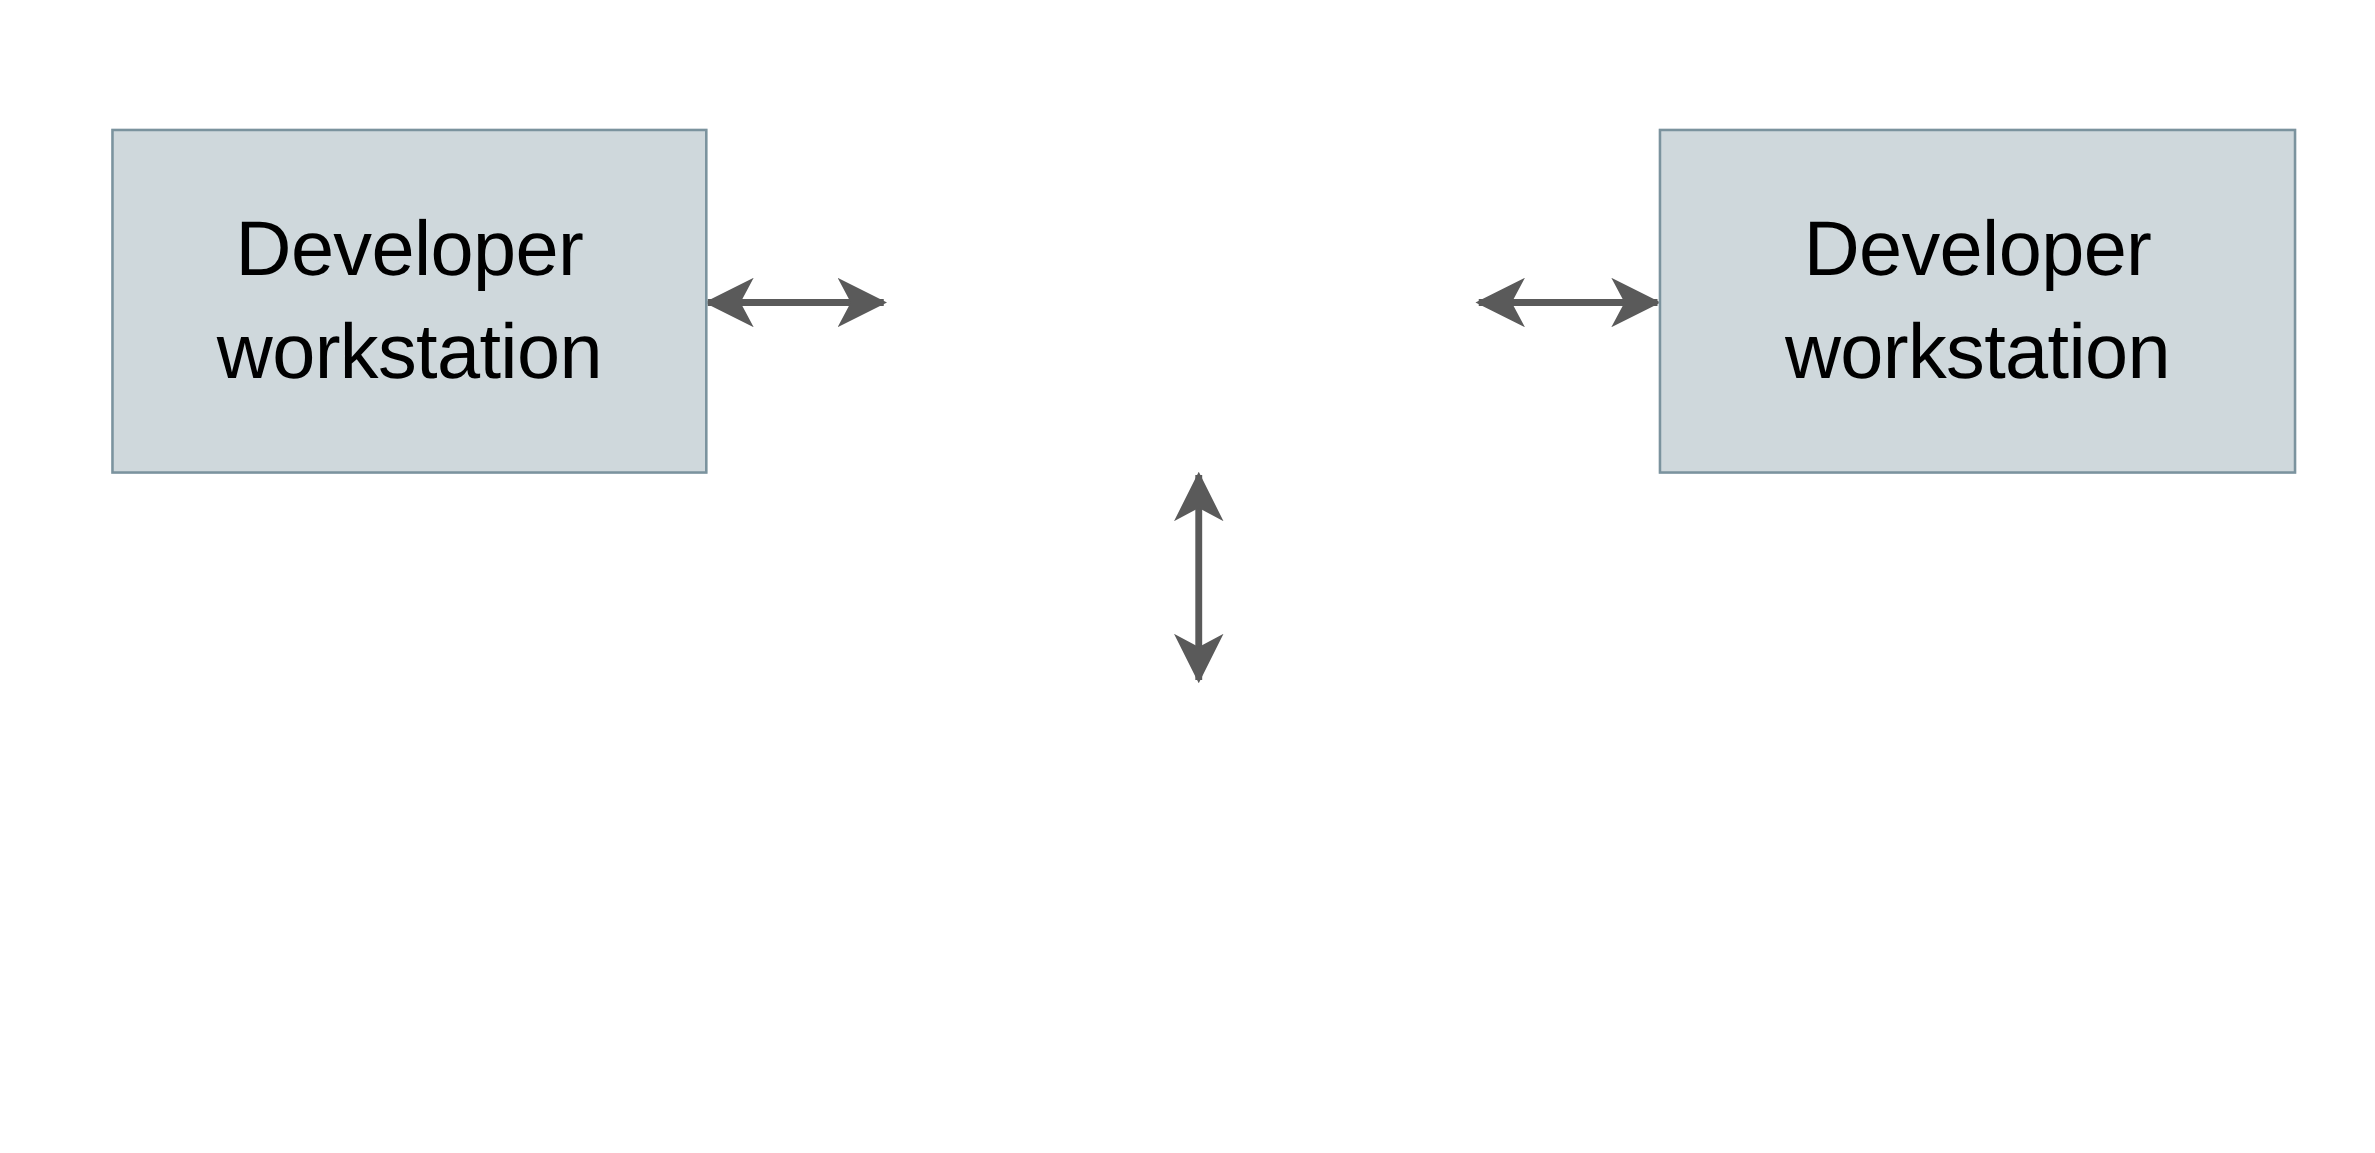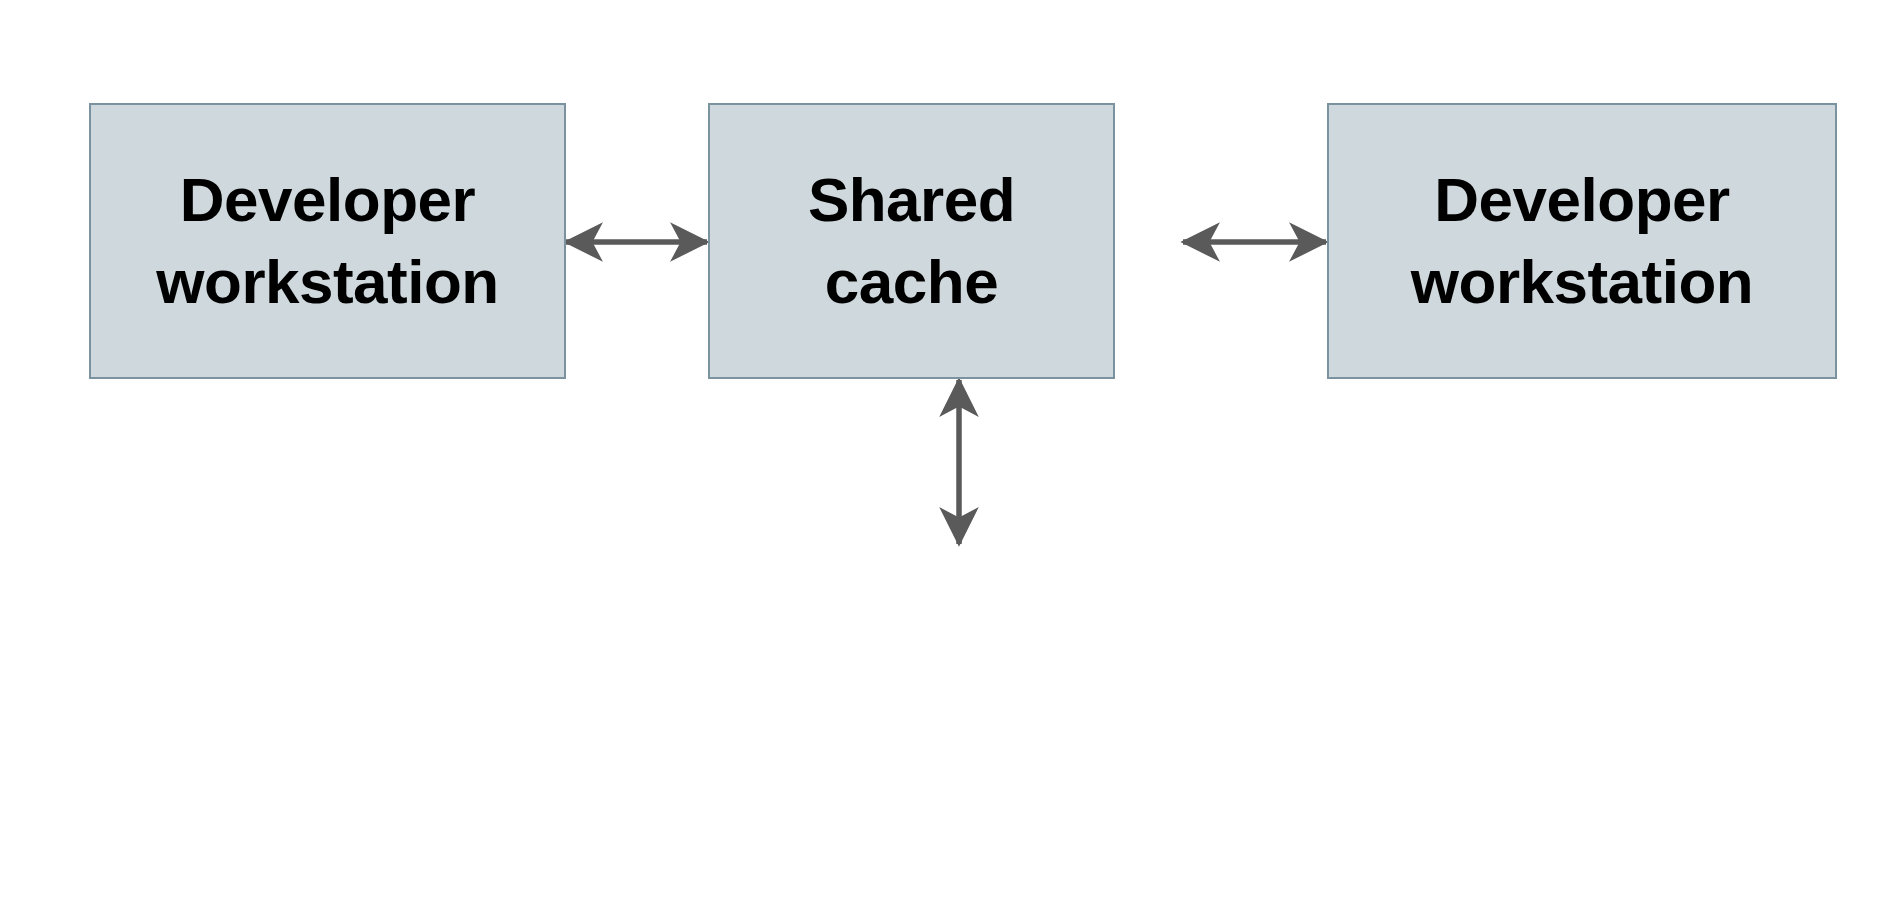--- a/index.html
+++ b/index.html
@@ -27,21 +27,21 @@
     align-items: center;
     justify-content: center;
     text-align: center;
   }
   .node-label {
     font-family: "Liberation Sans", sans-serif;
     font-size: 62px;
     line-height: 1.32;
     color: #000000;
     letter-spacing: -0.5px;
-    font-weight: 700;
+    font-weight: 400;
     white-space: pre-line;
     padding: 0 8px;
   }
   #node-dev-left  { left: 89px;  top: 103px; width: 477px; height: 276px; }
   #node-cache     { left: 708px; top: 103px; width: 407px; height: 276px; }
   #node-dev-right { left: 1327px;top: 103px; width: 510px; height: 276px; }
   #node-ci        { left: 708px; top: 545px; width: 407px; height: 277px; }
 
   .edge-layer {
     position: absolute;
@@ -78,24 +78,20 @@
     <line x1="1183" y1="242" x2="1326" y2="242" stroke="#5a5a5a" stroke-width="5.5" marker-start="url(#arrow-start)" marker-end="url(#arrow-end)"></line>
 
     <line x1="959" y1="544" x2="959" y2="380" stroke="#5a5a5a" stroke-width="5.5" marker-start="url(#arrow-start)" marker-end="url(#arrow-end)"></line>
   </svg>
 
   <div class="node" id="node-dev-left">
     <span class="node-label">Developer
 workstation</span>
   </div>
 
-  <div class="node" id="node-cache">
-    <span class="node-label">Shared
-cache</span>
-  </div>
 
   <div class="node" id="node-dev-right">
     <span class="node-label">Developer
 workstation</span>
   </div>
 
 
   <div class="edge-hit" id="edge-hit-left"></div>
   <div class="edge-hit" id="edge-hit-right"></div>
   <div class="edge-hit" id="edge-hit-ci"></div>

